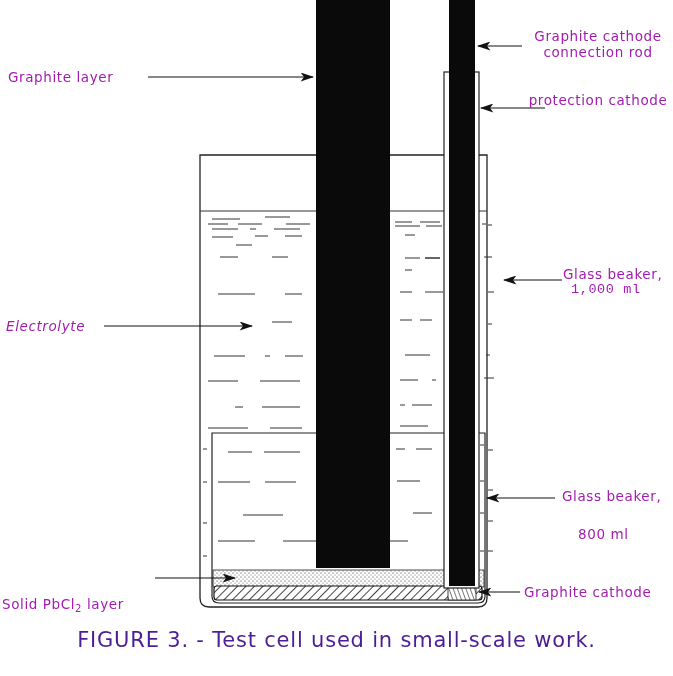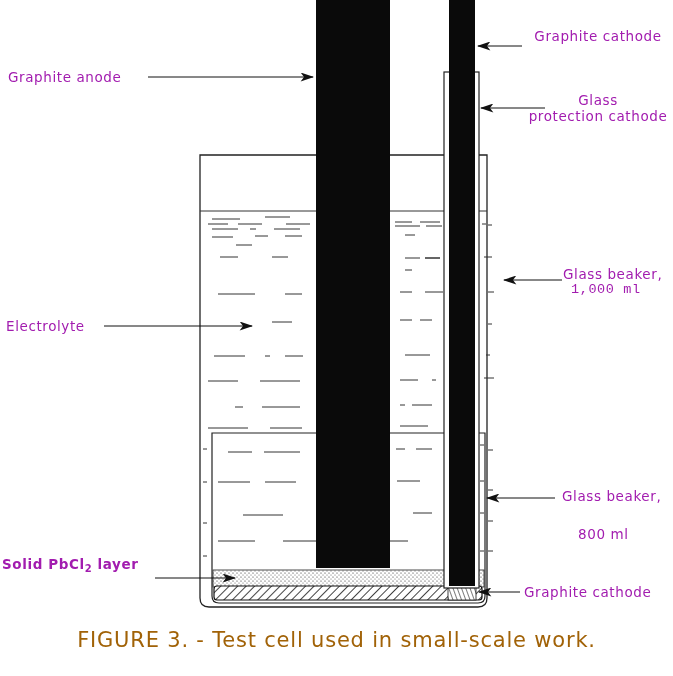--- a/index.html
+++ b/index.html
@@ -3,21 +3,21 @@
 <meta charset="utf-8">
 <style>
   html, body { margin: 0; padding: 0; background: #ffffff; }
   body { width: 673px; height: 676px; position: relative; overflow: hidden;
          font-family: "DejaVu Sans", sans-serif; color: #111; }
   #fig { position: absolute; left: 0; top: 0; }
   .lbl { position: absolute; font-size: 13.5px; line-height: 16px; color: #a21caf;
          letter-spacing: 0.6px; white-space: nowrap; }
   .lbl.center { text-align: center; }
   .caption { position: absolute; left: 0; top: 628px; width: 673px; text-align: center;
-             font-size: 21px; letter-spacing: 0.8px; color: #a16207; }
+             font-size: 21px; letter-spacing: 0.8px; color: #4c1d95; }
   sub { font-size: 10px; vertical-align: -3px; }
 </style>
 </head>
 <body>
 
 <svg id="fig" width="673" height="676" viewBox="0 0 673 676">
   <defs>
     <pattern id="stipple" width="4" height="4" patternUnits="userSpaceOnUse">
       <rect width="4" height="4" fill="#fff"></rect>
       <circle cx="1" cy="1" r="0.6" fill="#222"></circle>
@@ -148,40 +148,40 @@
     <line x1="522" y1="46" x2="478" y2="46" marker-end="url(#arrow)"></line>
     <line x1="545" y1="108" x2="481" y2="108" marker-end="url(#arrow)"></line>
     <line x1="562" y1="280" x2="504" y2="280" marker-end="url(#arrow)"></line>
     <line x1="104" y1="326" x2="252" y2="326" marker-end="url(#arrow)"></line>
     <line x1="555" y1="498" x2="487" y2="498" marker-end="url(#arrow)"></line>
     <line x1="155" y1="578" x2="235" y2="578" marker-end="url(#arrow)"></line>
     <line x1="520" y1="592" x2="479" y2="592" marker-end="url(#arrow)"></line>
   </g>
 </svg>
 
-<div class="lbl" style="left:8px; top:69px;">Graphite anode</div>
+<div class="lbl" style="left:8px; top:69px;">Graphite layer</div>
 
 <div class="lbl center" style="left:525px; top:28px; width:146px;">
   <div>Graphite cathode</div>
+  <div>connection rod</div>
 </div>
 
 <div class="lbl center" style="left:528px; top:92px; width:140px;">
-  <div>Glass</div>
   <div>protection cathode</div>
 </div>
 
 <div class="lbl" style="left:563px; top:266px;">
   <div>Glass beaker,</div>
   <div style="padding-left:8px;font-family:Liberation Mono, monospace;">1,000 ml</div>
 </div>
 
-<div class="lbl" style="left:6px; top:318px;">Electrolyte</div>
+<div class="lbl" style="left:6px; top:318px;font-style:italic;">Electrolyte</div>
 
 <div class="lbl" style="left:562px; top:488px;">
   <div>Glass beaker,</div>
   <div style="padding-left:16px;margin-top:22px;">800 ml</div>
 </div>
 
-<div class="lbl" style="left:2px; top:556px;font-weight:bold;"><span>Solid PbCl</span><sub>2</sub><span> layer</span></div>
+<div class="lbl" style="left:2px; top:596px;"><span>Solid PbCl</span><sub>2</sub><span> layer</span></div>
 
 <div class="lbl" style="left:524px; top:584px;">Graphite cathode</div>
 
 <div class="caption">FIGURE 3. - Test cell used in small-scale work.</div>
 
 </body></html>

